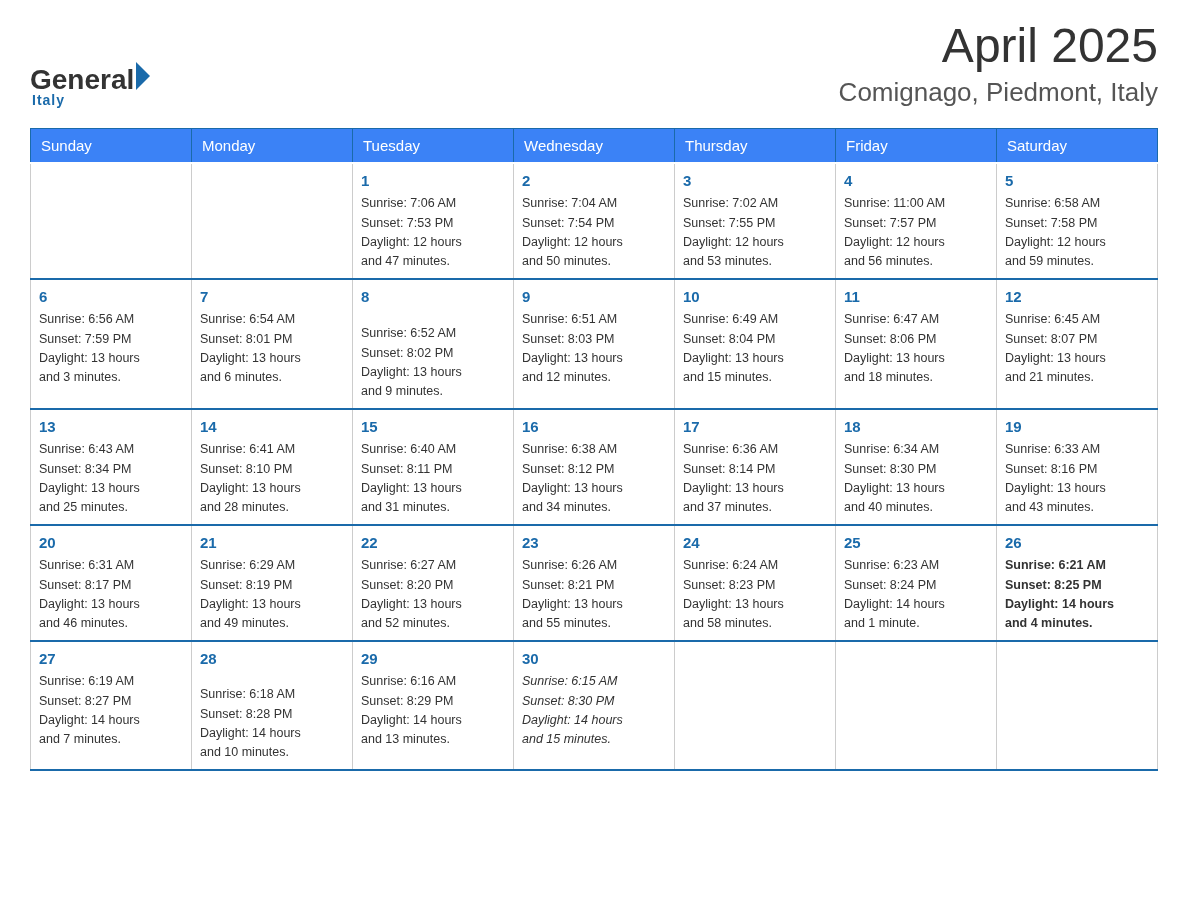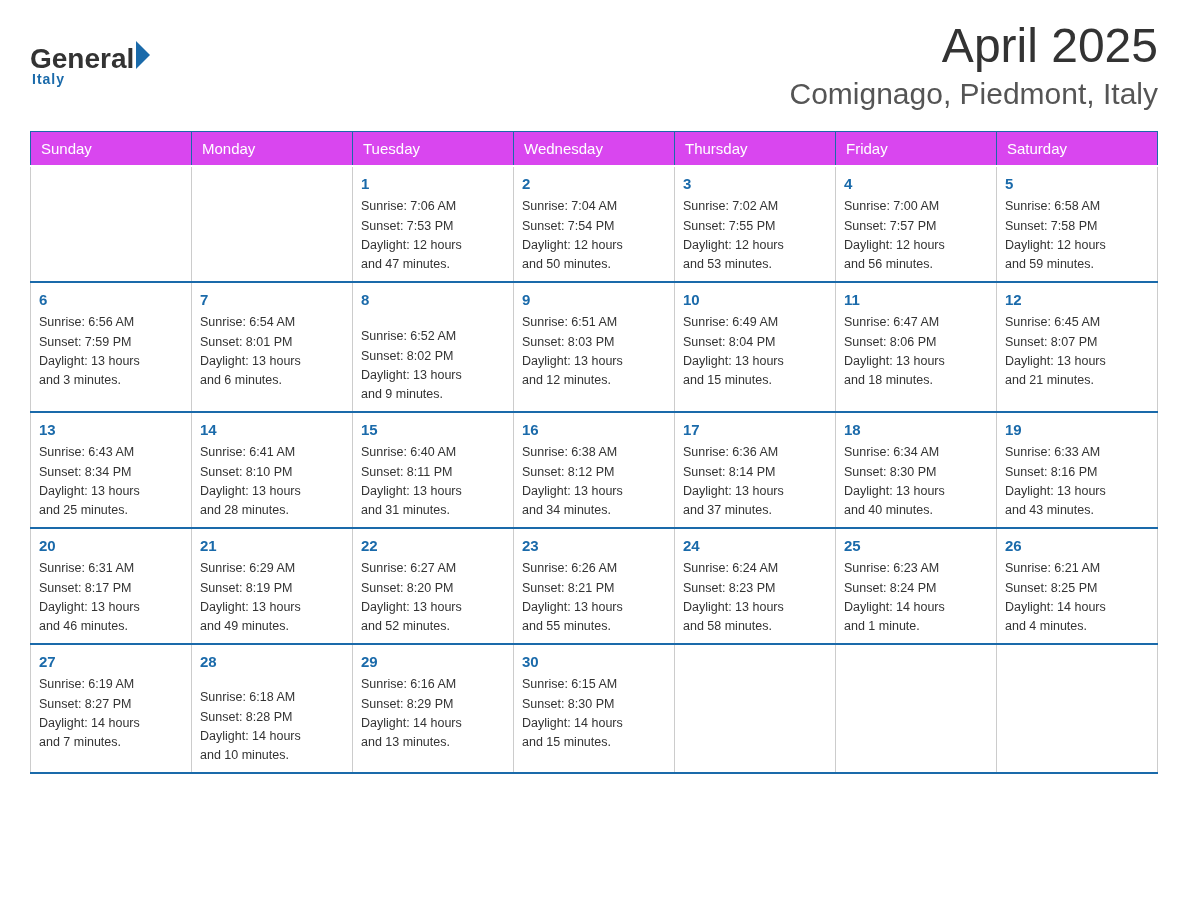--- a/index.html
+++ b/index.html
@@ -7,21 +7,21 @@
       font-family: Arial, sans-serif;
       background: #fff;
       color: #333;
       width: 1188px;
       min-height: 918px;
       padding: 20px 30px;
     }
     .header {
       display: flex;
       justify-content: space-between;
-      align-items: center;
+      align-items: flex-end;
       margin-bottom: 20px;
     }
     .logo-text-general {
       font-size: 28px;
       font-weight: bold;
       color: #333;
     }
     .logo-arrow {
       width: 0;
       height: 0;
@@ -42,31 +42,31 @@
     .title-area {
       text-align: right;
     }
     .month-year {
       font-size: 48px;
       font-weight: normal;
       color: #333;
       line-height: 1.1;
     }
     .location {
-      font-size: 30px;
+      font-size: 26px;
       color: #555;
       margin-top: 4px;
     }
     .calendar {
       width: 100%;
       border-collapse: collapse;
       table-layout: fixed;
     }
     .calendar th {
-      background: #d946ef;
+      background: #3b82f6;
       color: #fff;
       padding: 8px 10px;
       font-size: 15px;
       font-weight: normal;
       text-align: left;
       border: 1px solid #1a6aaa;
     }
     .calendar td {
       vertical-align: top;
       border: 1px solid #ccc;
@@ -166,21 +166,21 @@
         </td>
         <td>
           <span class="day-number">3</span>
           <div class="day-info" style="white-space: pre-line;">Sunrise: 7:02 AM
 Sunset: 7:55 PM
 Daylight: 12 hours
 and 53 minutes.</div>
         </td>
         <td>
           <span class="day-number">4</span>
-          <div class="day-info" style="white-space: pre-line;">Sunrise: 7:00 AM
+          <div class="day-info" style="white-space: pre-line;">Sunrise: 11:00 AM
 Sunset: 7:57 PM
 Daylight: 12 hours
 and 56 minutes.</div>
         </td>
         <td>
           <span class="day-number">5</span>
           <div class="day-info" style="white-space: pre-line;">Sunrise: 6:58 AM
 Sunset: 7:58 PM
 Daylight: 12 hours
 and 59 minutes.</div>
@@ -326,21 +326,21 @@
         </td>
         <td>
           <span class="day-number">25</span>
           <div class="day-info" style="white-space: pre-line;">Sunrise: 6:23 AM
 Sunset: 8:24 PM
 Daylight: 14 hours
 and 1 minute.</div>
         </td>
         <td>
           <span class="day-number">26</span>
-          <div class="day-info" style="white-space: pre-line;">Sunrise: 6:21 AM
+          <div class="day-info" style="white-space: pre-line; font-weight: bold;">Sunrise: 6:21 AM
 Sunset: 8:25 PM
 Daylight: 14 hours
 and 4 minutes.</div>
         </td>
       </tr>
       <tr>
         <td>
           <span class="day-number">27</span>
           <div class="day-info" style="white-space: pre-line;">Sunrise: 6:19 AM
 Sunset: 8:27 PM
@@ -356,21 +356,21 @@
         </td>
         <td>
           <span class="day-number">29</span>
           <div class="day-info" style="white-space: pre-line;">Sunrise: 6:16 AM
 Sunset: 8:29 PM
 Daylight: 14 hours
 and 13 minutes.</div>
         </td>
         <td>
           <span class="day-number">30</span>
-          <div class="day-info" style="white-space: pre-line;">Sunrise: 6:15 AM
+          <div class="day-info" style="white-space: pre-line; font-style: italic;">Sunrise: 6:15 AM
 Sunset: 8:30 PM
 Daylight: 14 hours
 and 15 minutes.</div>
         </td>
         <td class="empty-cell"></td>
         <td class="empty-cell"></td>
         <td class="empty-cell"></td>
       </tr>
     </tbody>
 </table>

